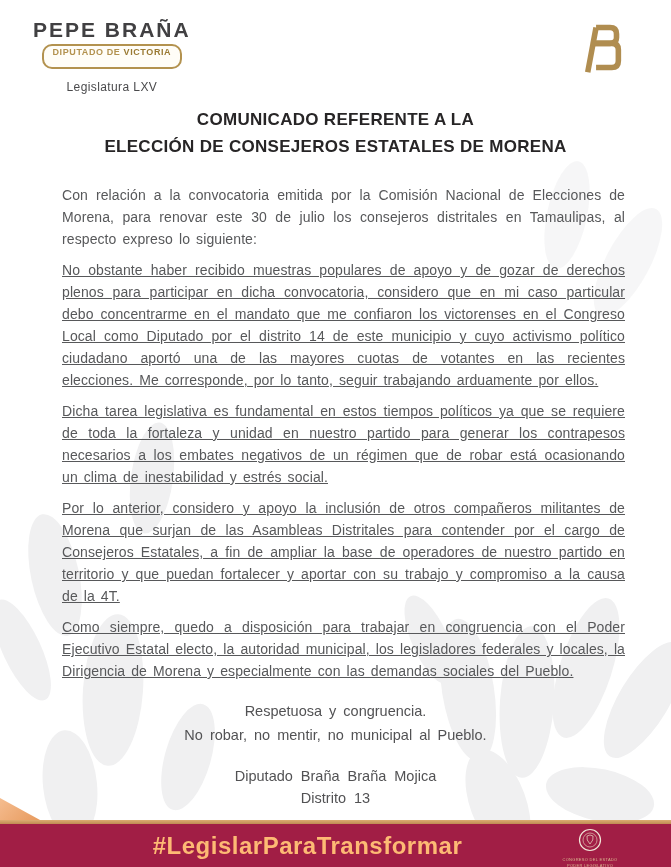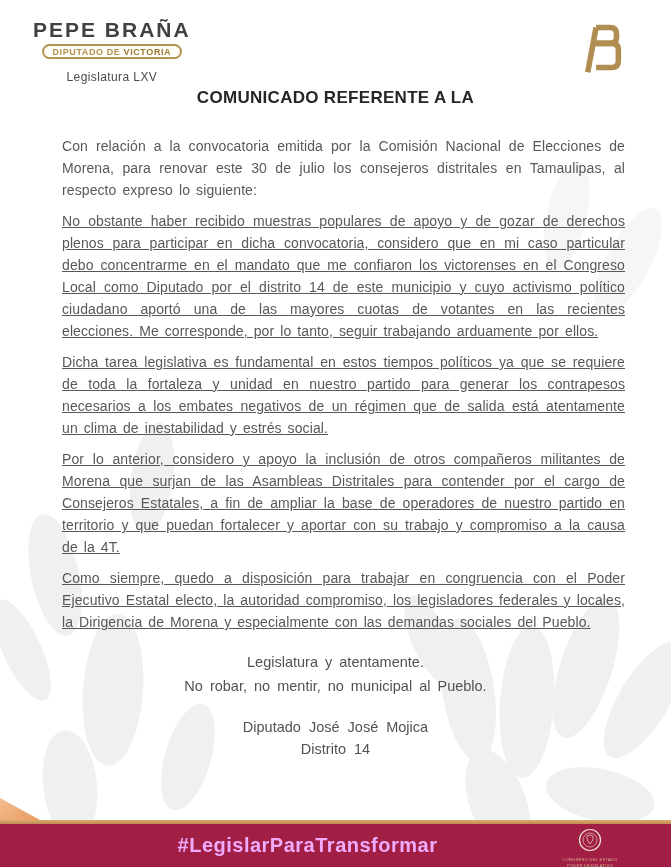--- a/index.html
+++ b/index.html
@@ -35,38 +35,39 @@
     font-weight: 700;
     letter-spacing: 2px;
     color: #414042;
     white-space: nowrap;
   }
   .brand-badge {
     margin-top: 2px;
     border: 2px solid #b3924f;
     border-radius: 10px;
     background: #fffdf7;
-    padding: 1px 9px 0 9px;
+    padding: 1px 9px 10px 9px;
     font-size: 9px;
     font-weight: 700;
     letter-spacing: 0.6px;
     color: #b3924f;
     white-space: nowrap;
   }
   .brand-badge .badge-strong { color: #9a7a33; }
   .brand-subtitle {
     margin-top: 11px;
     font-size: 12px;
     color: #4a4a4c;
     letter-spacing: 0.4px;
   }
   .monogram { width: 52px; height: 56px; margin-top: 2px; }
 
   
   .doc-title {
+    margin-top: 12px;
     text-align: center;
     font-size: 17px;
     font-weight: 700;
     color: #272526;
     letter-spacing: 0.3px;
     line-height: 27px;
   }
 
   
   .letter-body {
@@ -120,24 +121,24 @@
     background: #a11e45;
   }
   .hashtag {
     position: absolute;
     left: 0;
     right: 56px;
     top: 0;
     height: 43px;
     line-height: 43px;
     text-align: center;
-    font-size: 20px;
+    font-size: 24px;
     font-weight: 700;
     letter-spacing: 0.5px;
-    color: #f0abfc;
+    color: #fdba74;
   }
   .seal {
     position: absolute;
     right: 52px;
     top: 4px;
     width: 58px;
     text-align: center;
   }
   .seal-caption {
     margin-top: 1px;
@@ -194,38 +195,39 @@
         <svg width="52" height="56" viewBox="0 0 56 60" xmlns="http://www.w3.org/2000/svg" fill="none" stroke="#b08d50" stroke-width="6">
           <path d="M 27 8 L 18 56"></path>
           <path d="M 27 8 H 42 Q 49 8 49 15 V 19 Q 49 25 42 25 H 23"></path>
           <path d="M 23 25 H 44 Q 51 25 51 32 V 44 Q 51 51 44 51 H 27"></path>
         </svg>
       </div>
     </header>
 
     <h1 class="doc-title">
       <span>COMUNICADO REFERENTE A LA</span><br>
+      <span>ELECCIÓN DE CONSEJEROS ESTATALES DE MORENA</span>
     </h1>
 
     <main class="letter-body">
       <p>Con relación a la convocatoria emitida por la Comisión Nacional de Elecciones de Morena, para renovar este 30 de julio los consejeros distritales en Tamaulipas, al respecto expreso lo siguiente:</p>
       <p>No obstante haber recibido muestras populares de apoyo y de gozar de derechos plenos para participar en dicha convocatoria, considero que en mi caso particular debo concentrarme en el mandato que me confiaron los victorenses en el Congreso Local como Diputado por el distrito 14 de este municipio y cuyo activismo político ciudadano aportó una de las mayores cuotas de votantes en las recientes elecciones. Me corresponde, por lo tanto, seguir trabajando arduamente por ellos.</p>
-      <p>Dicha tarea legislativa es fundamental en estos tiempos políticos ya que se requiere de toda la fortaleza y unidad en nuestro partido para generar los contrapesos necesarios a los embates negativos de un régimen que de salida está atentamente un clima de inestabilidad y estrés social.</p>
+      <p>Dicha tarea legislativa es fundamental en estos tiempos políticos ya que se requiere de toda la fortaleza y unidad en nuestro partido para generar los contrapesos necesarios a los embates negativos de un régimen que de robar está ocasionando un clima de inestabilidad y estrés social.</p>
       <p>Por lo anterior, considero y apoyo la inclusión de otros compañeros militantes de Morena que surjan de las Asambleas Distritales para contender por el cargo de Consejeros Estatales, a fin de ampliar la base de operadores de nuestro partido en territorio y que puedan fortalecer y aportar con su trabajo y compromiso a la causa de la 4T.</p>
-      <p>Como siempre, quedo a disposición para trabajar en congruencia con el Poder Ejecutivo Estatal electo, la autoridad compromiso, los legisladores federales y locales, la Dirigencia de Morena y especialmente con las demandas sociales del Pueblo.</p>
+      <p>Como siempre, quedo a disposición para trabajar en congruencia con el Poder Ejecutivo Estatal electo, la autoridad municipal, los legisladores federales y locales, la Dirigencia de Morena y especialmente con las demandas sociales del Pueblo.</p>
     </main>
 
     <div class="closing">
-      <div>Legislatura y atentamente.</div>
+      <div>Respetuosa y congruencia.</div>
       <div>No robar, no mentir, no municipal al Pueblo.</div>
     </div>
 
     <div class="signature">
-      <div>Diputado José José Mojica</div>
-      <div>Distrito 14</div>
+      <div>Diputado Braña Braña Mojica</div>
+      <div>Distrito 13</div>
     </div>
   </div>
 
   <footer class="footer">
     <div class="corner-triangle"></div>
     <div class="gold-line"></div>
     <div class="banner">
       <div class="hashtag">#LegislarParaTransformar</div>
       <div class="seal">
         <svg width="24" height="24" viewBox="0 0 24 24" xmlns="http://www.w3.org/2000/svg">

